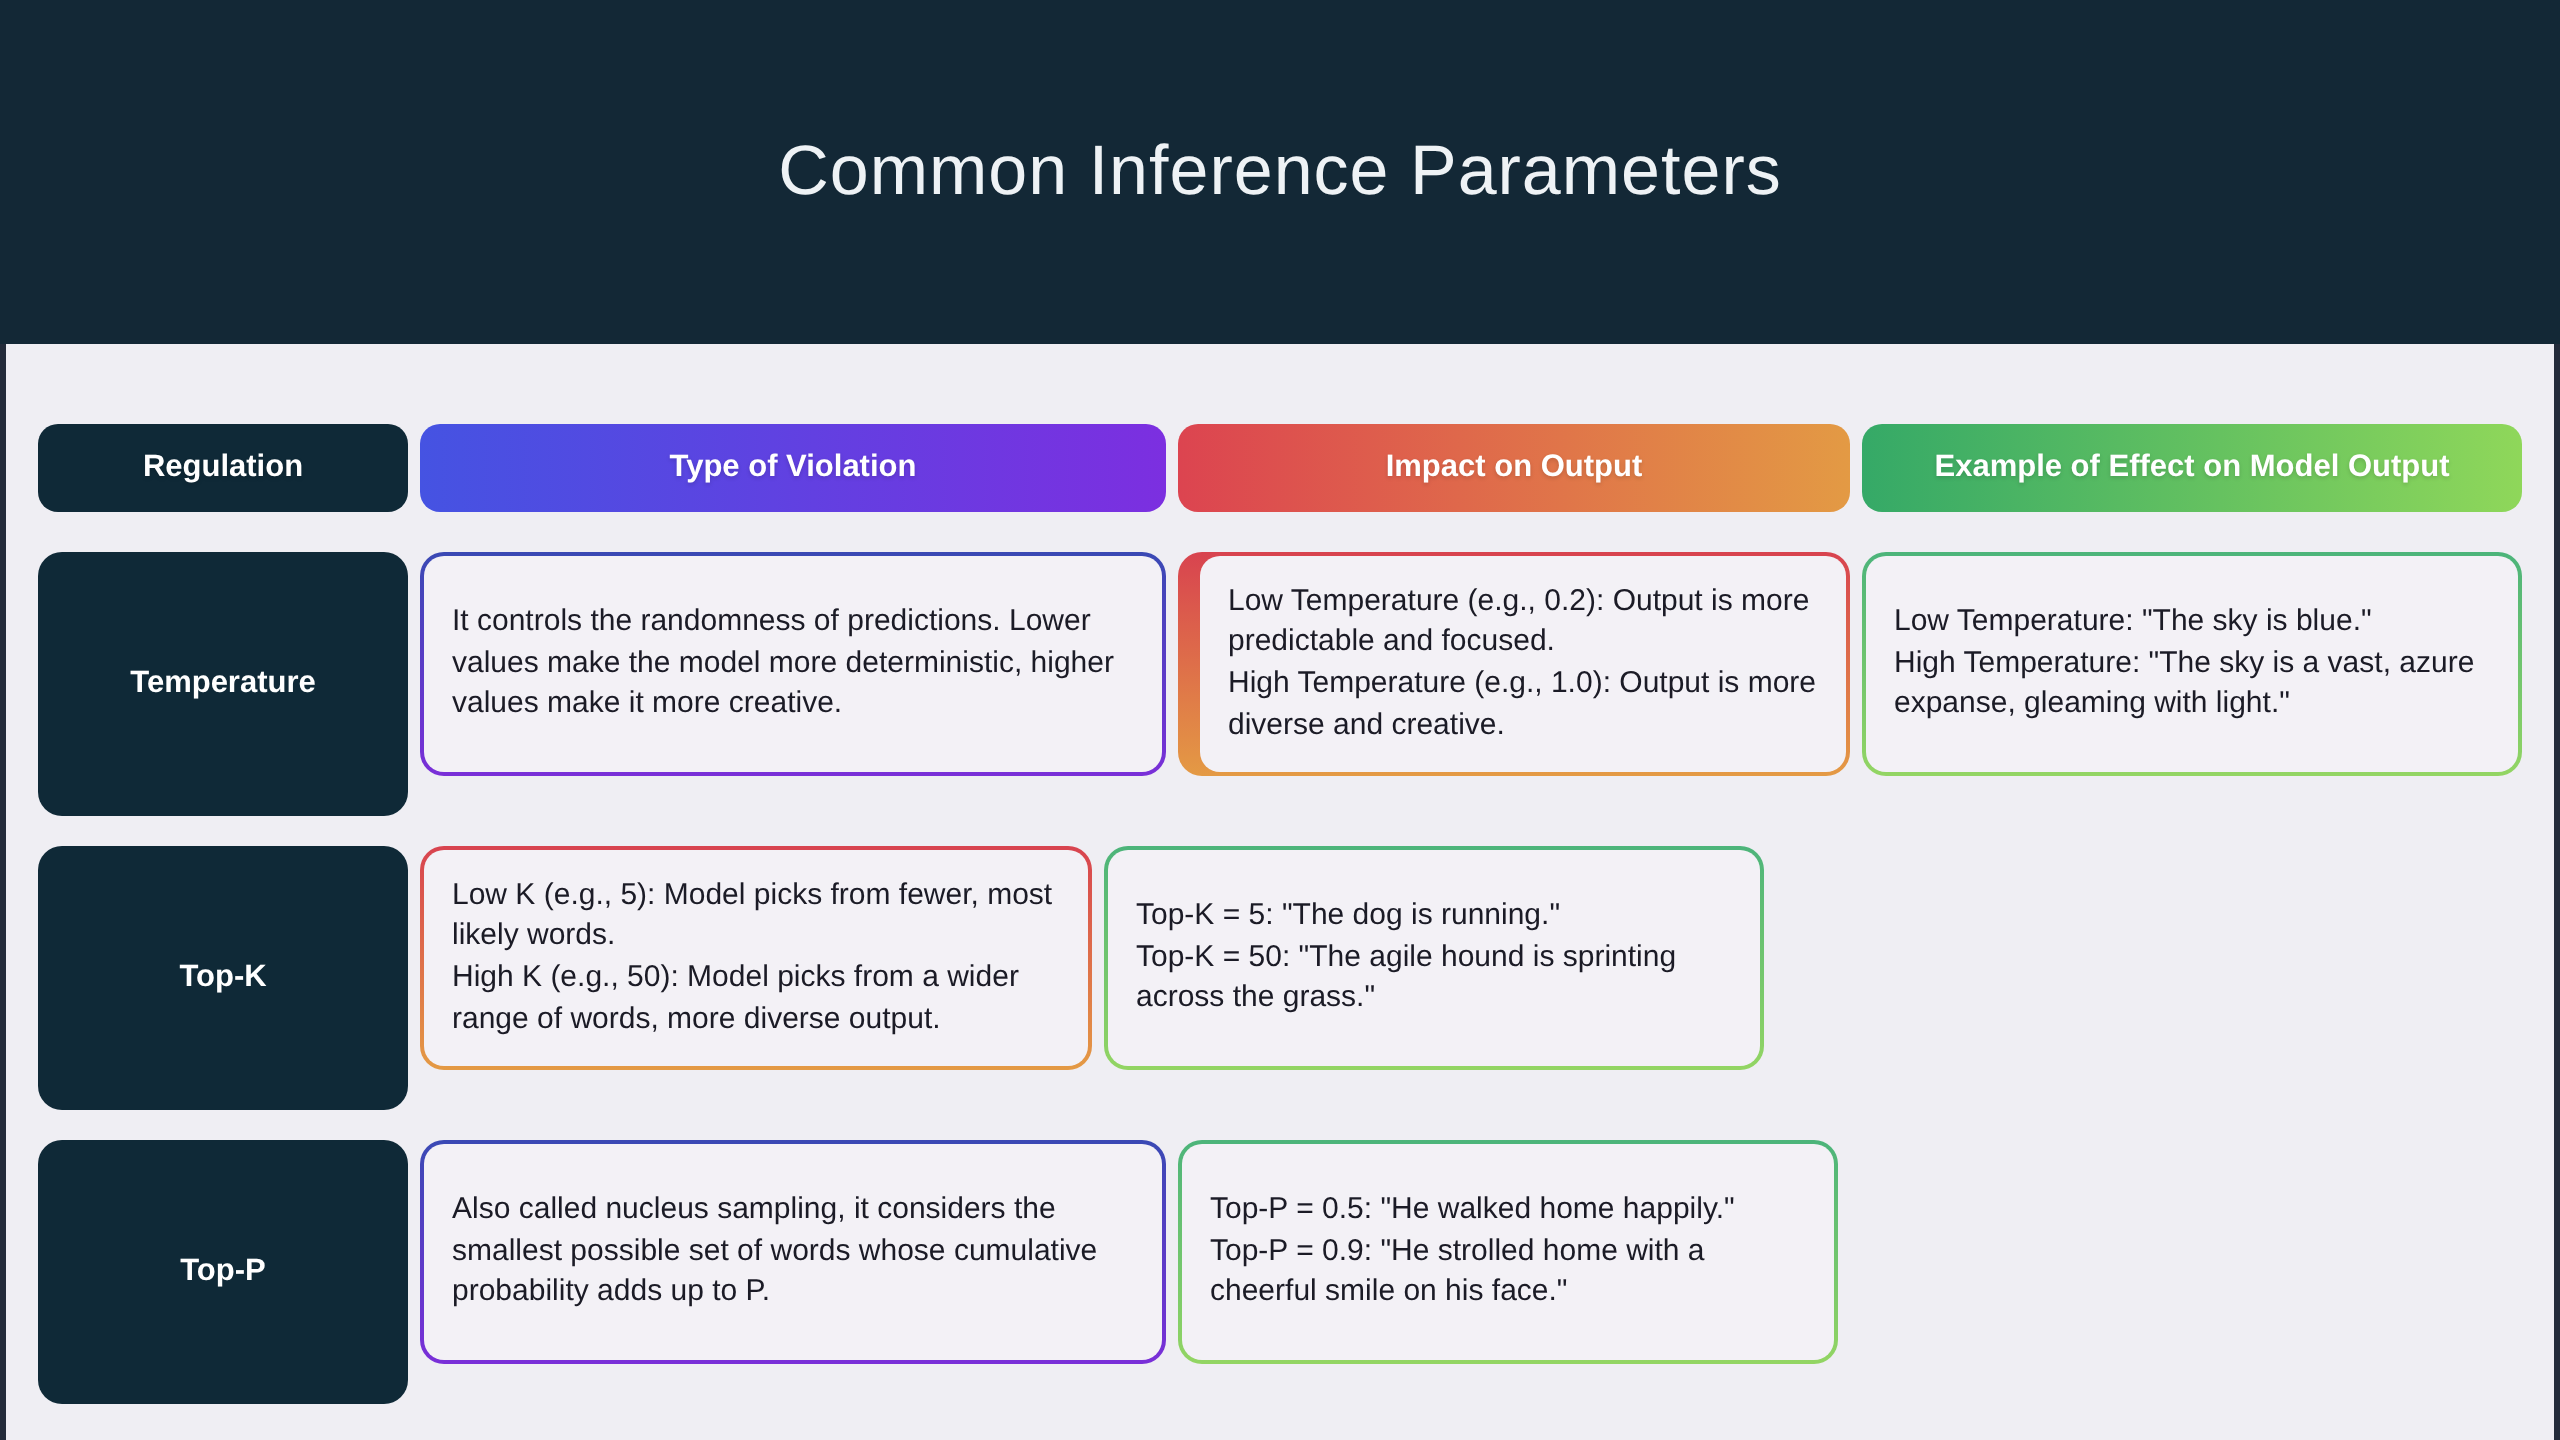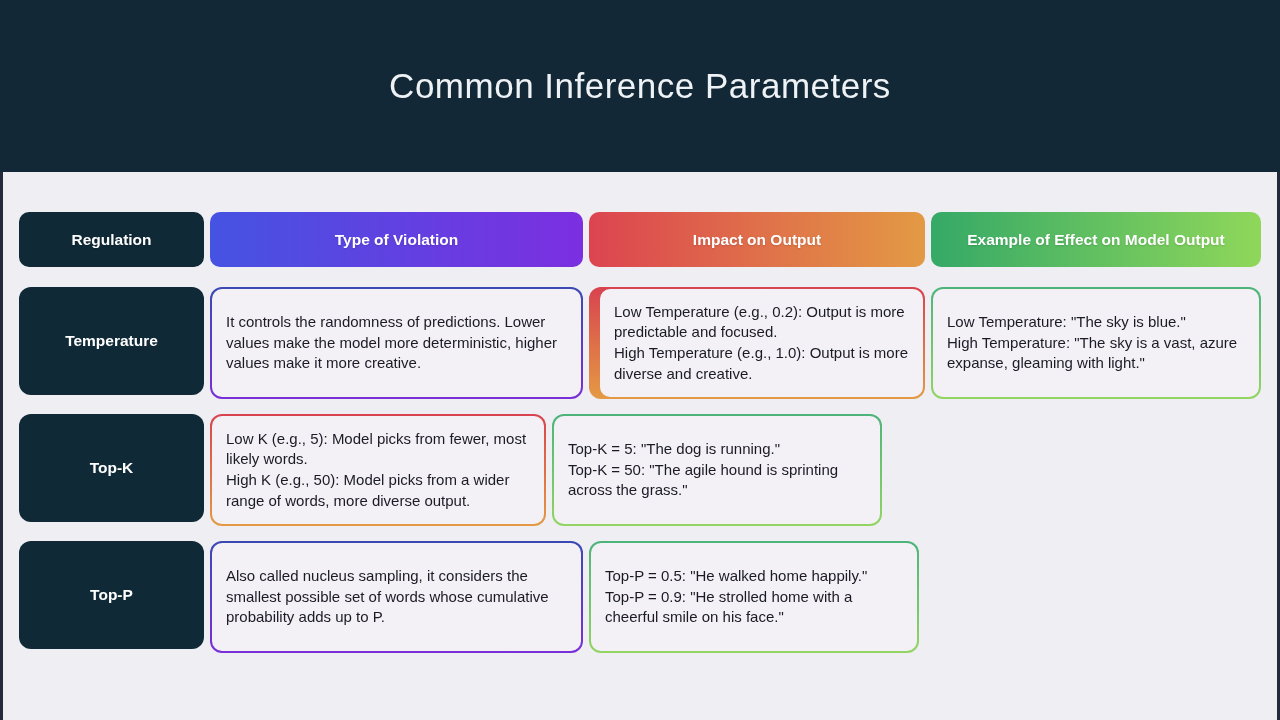--- a/index.html
+++ b/index.html
@@ -26,28 +26,28 @@
     box-sizing:content-box;
   }
   .t-row{display:flex;gap:6px;}
   .t-head{margin-bottom:20px;}
   .t-body + .t-body{margin-top:15px;}
   .c1{width:185px;flex:0 0 185px;}
   .c2{width:373px;flex:0 0 373px;}
   .c3{width:336px;flex:0 0 336px;}
   .c4{width:330px;flex:0 0 330px;}
   .hcell{
-    height:55px;border-radius:10px;
+    height:44px;border-radius:10px;
     display:flex;align-items:center;justify-content:center;
     color:#fff;font-weight:700;font-size:15.5px;
     text-shadow:0 1px 2px rgba(0,0,0,.15);
   }
   .hcell.dark{background:#0f2937;}
   .label-cell{
-    height:108px;border-radius:12px;background:#0f2937;
+    height:132px;border-radius:12px;background:#0f2937;
     display:flex;align-items:center;justify-content:center;
     color:#fff;font-weight:700;font-size:15.5px;
   }
   .gcell{
     height:112px;border-radius:12px;padding:2px;box-sizing:border-box;
   }
   .gcell-in{
     width:100%;height:100%;border-radius:10px;background:#f3f1f6;
     box-sizing:border-box;display:flex;align-items:center;
     padding:8px 14px;

